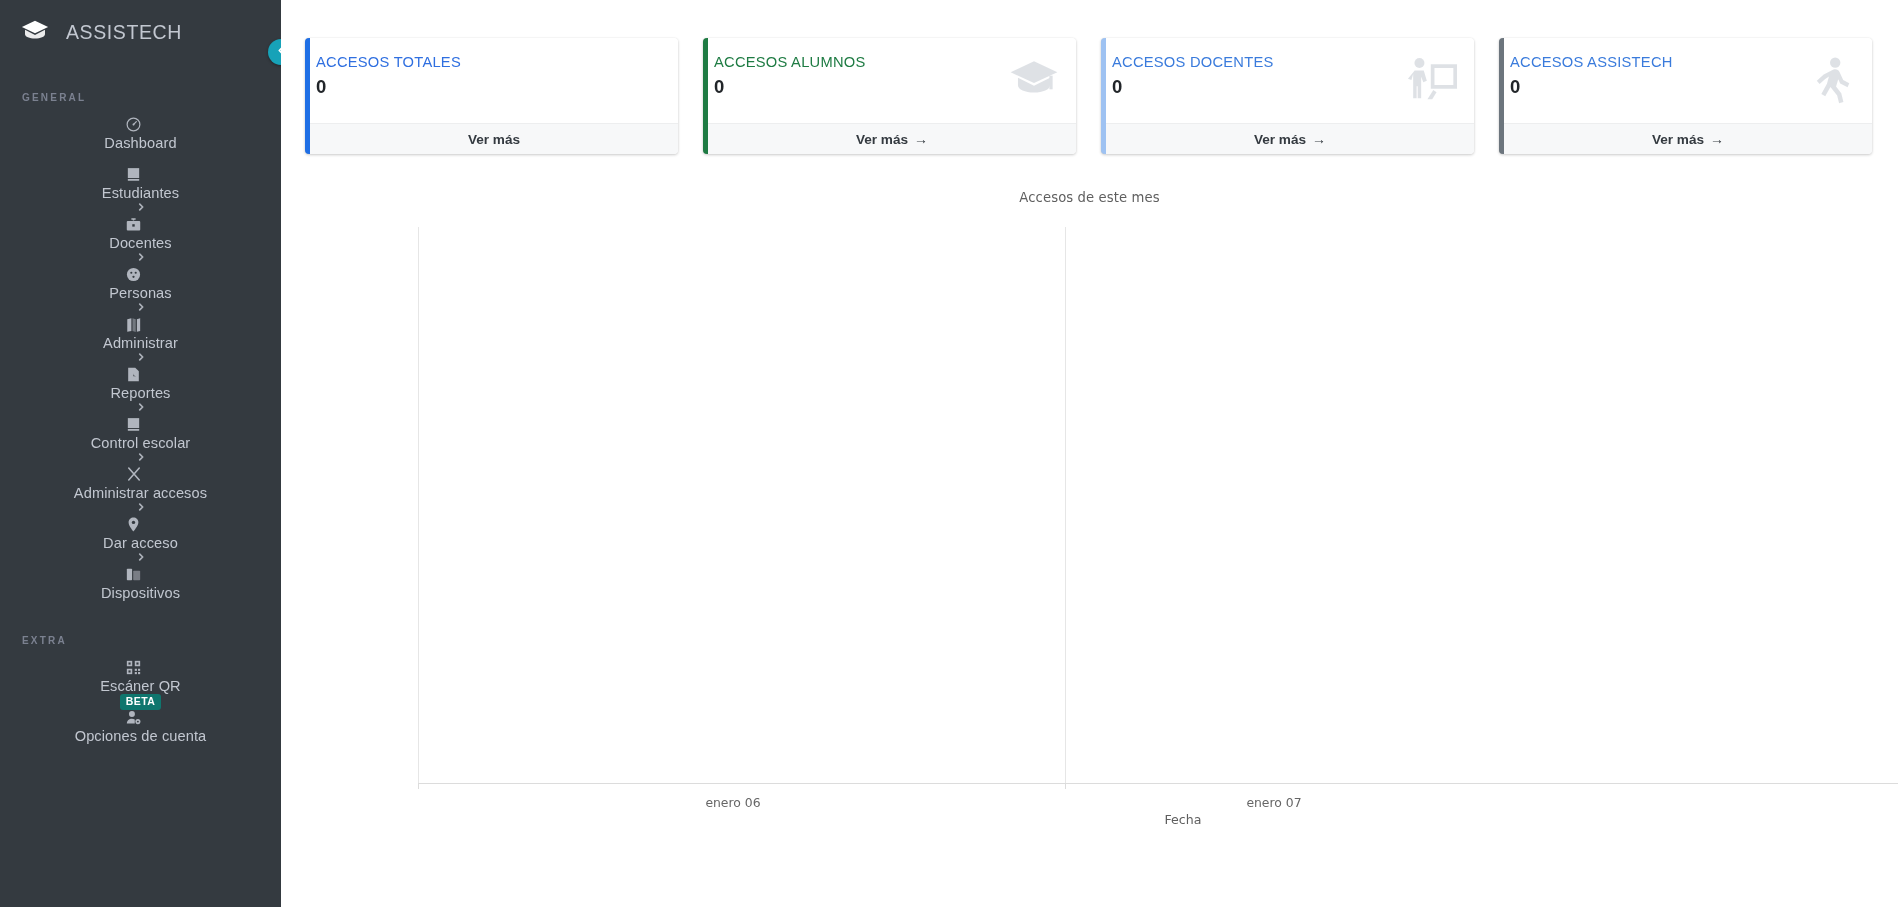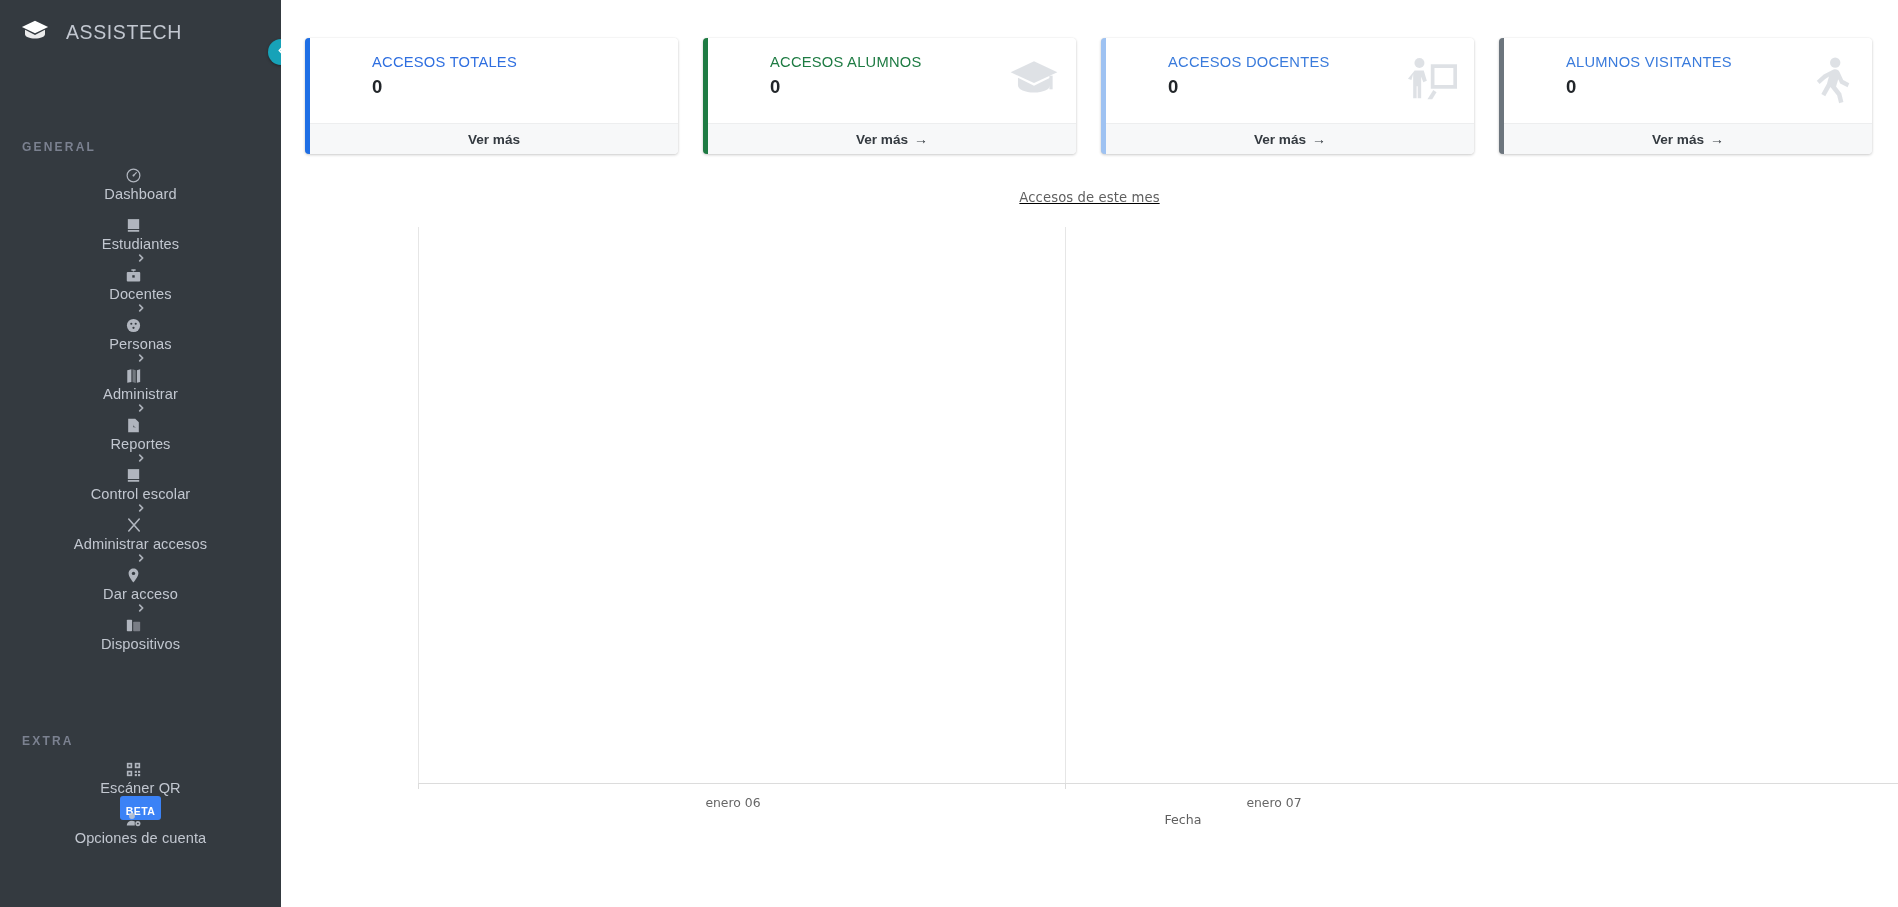--- a/index.html
+++ b/index.html
@@ -50,26 +50,25 @@
     border: none;
     display: flex; align-items: center; justify-content: center;
     cursor: pointer;
     z-index: 50;
     box-shadow: 0 1px 3px rgba(0,0,0,.35);
     padding: 0;
   }
   .nav-wrap { padding-top: 20px; }
   .nav-header {
     color: #7b8190;
-    font-size: 12px;
+    font-size: 10px;
     letter-spacing: 2.2px;
     font-weight: 700;
     padding: 8px 0 10px 22px;
     text-transform: uppercase;
-    margin-top: 48px;
   }
   .nav-item {
     display: flex;
     align-items: center;
     height: 50px;
     padding-left: 22px;
     padding-right: 22px;
     cursor: pointer;
     color: #c2c7d0;
     position: relative;
@@ -89,26 +88,26 @@
     flex: 1 1 auto;
     letter-spacing: .1px;
   }
   .nav-chevron {
     width: 12px; height: 12px;
     flex: 0 0 12px;
     display: flex; align-items: center; justify-content: center;
     opacity: .85;
   }
   .beta-badge {
-    background: #3b82f6;
+    background: #0f766e;
     color: #fff;
     font-size: 10.5px;
     font-weight: 700;
     letter-spacing: .4px;
-    padding: 10px 6px 3px 6px;
+    padding: 2px 6px 3px 6px;
     border-radius: 3px;
     line-height: 1;
   }
 
   
   #main {
     flex: 1 1 auto;
     height: 907px;
     background: #ffffff;
     position: relative;
@@ -128,23 +127,22 @@
     box-shadow: 0 0 1px rgba(0,0,0,.125), 0 1px 3px rgba(0,0,0,.2);
     overflow: hidden;
     position: relative;
     border-left-width: 5px;
     border-left-style: solid;
     min-width: 0;
   }
   .card-body {
     position: relative;
     height: 85px;
-    padding: 16px 18px 0 24px;
+    padding: 16px 18px 0 6px;
     background: #fff;
-    margin-left: 38px;
   }
   .card-title {
     font-size: 14.7px;
     letter-spacing: .25px;
     font-weight: 400;
     margin: 0 0 4px 0;
     line-height: 1.2;
     white-space: nowrap;
   }
   .card-value {
@@ -176,21 +174,20 @@
     font-weight: bold;
   }
   .card-footer .arrow { margin-left: 6px; font-size: 14px; }
 
   
   .chart-block {
     margin-top: 36px;
     position: relative;
     width: 100%;
     height: 650px;
-    text-decoration: underline;
   }
   .chart-title {
     text-align: center;
     font-size: 13.2px;
     color: #5f5f5f;
     font-family: "DejaVu Sans", sans-serif;
     letter-spacing: .1px;
   }
   .plot {
     position: absolute;
@@ -497,21 +494,21 @@
           </span>
         </div>
         <a class="card-footer">
           <span>Ver más</span>
           <span class="arrow">→</span>
         </a>
       </div>
 
       <div class="card" style="border-left-color:#6c757d;">
         <div class="card-body">
-          <h3 class="card-title" style="color:#3a7bdc;">ALUMNOS VISITANTES</h3>
+          <h3 class="card-title" style="color:#3a7bdc;">ACCESOS ASSISTECH</h3>
           <div class="card-value">0</div>
           <span class="card-icon">
             <svg width="52" height="52" viewBox="0 0 24 24" fill="currentColor">
               <circle cx="14.4" cy="4" r="2.4"></circle>
               <path d="M13.6 7.2c1.3-.4 2.4.2 2.9 1.3l1.6 3.5 2.8 1.5-.8 1.8-3.4-1.7-.9-1.9-1 3.3 2.4 3.1 1 4.1-2 .5-.9-3.6-3.1-3.9-2.4 4.3-1.8-1 2.6-4.8.9-3.3-1.7 1.1-2.6 2.4-1.3-1.5 3.2-2.9z"></path>
             </svg>
           </span>
         </div>
         <a class="card-footer">
           <span>Ver más</span>

